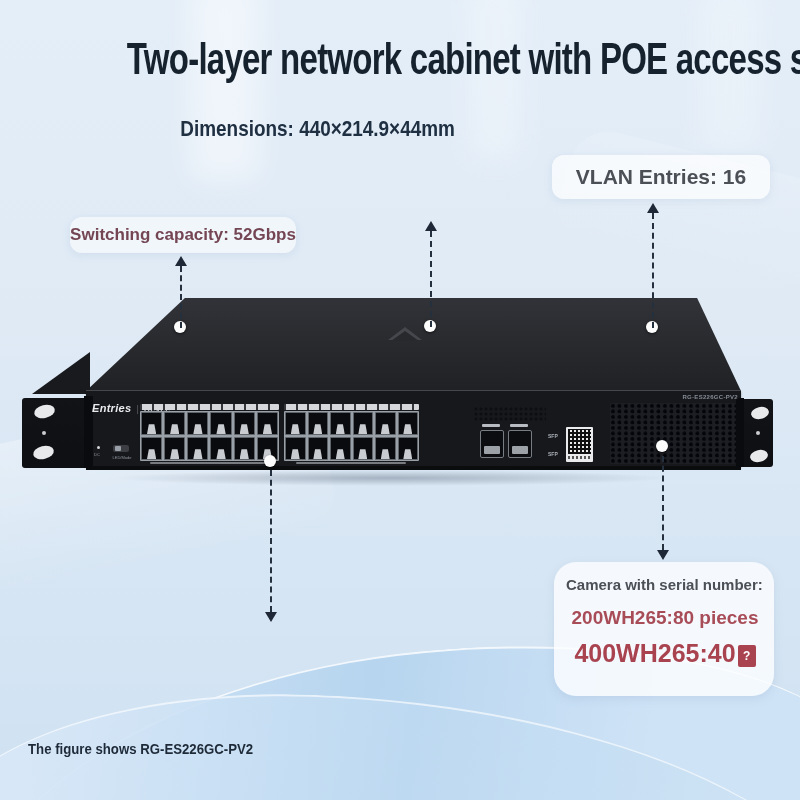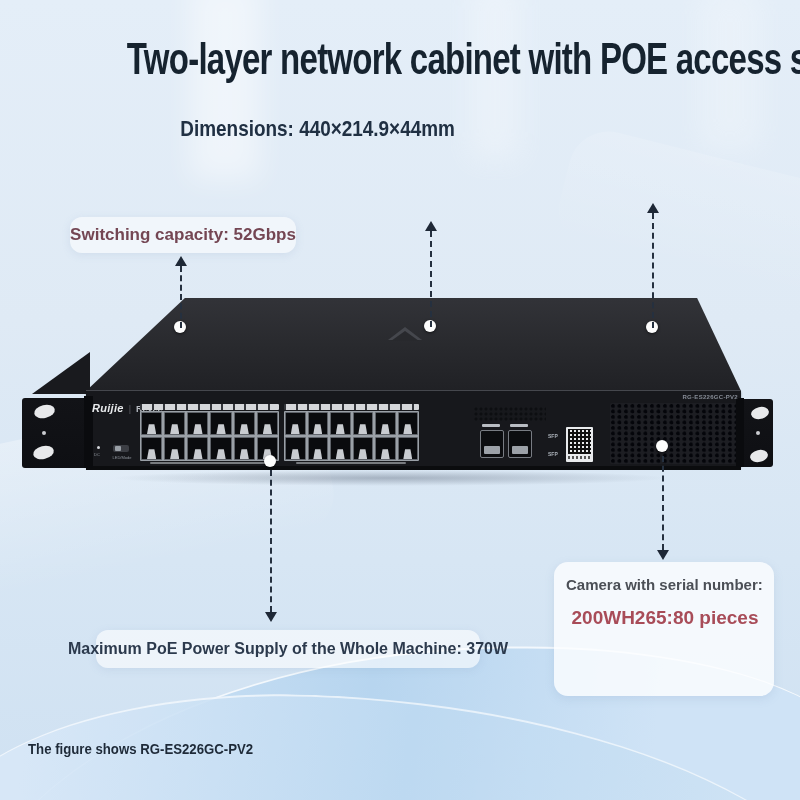--- a/index.html
+++ b/index.html
@@ -36,21 +36,21 @@
   
   .pill { position:absolute; display:flex; align-items:center; justify-content:center;
           background:rgba(255,255,255,.55); border-radius:12px;
           box-shadow:0 2px 8px rgba(120,150,190,.15); white-space:nowrap; font-weight:700; }
   .pill-vlan      { left:552px; top:155px; width:218px; height:44px; font-size:21px; color:#4b4f56; background:rgba(255,255,255,.7); }
   .pill-packet    { left:308px; top:183px; width:248px; height:34px; font-size:16px; color:#7c4a57; }
   .pill-switching { left:70px;  top:217px; width:226px; height:36px; font-size:17px; color:#744653; }
   .pill-poe       { left:96px;  top:630px; width:384px; height:38px; font-size:16px; color:#2c3a4d; background:rgba(255,255,255,.6); }
 
   .camera-card { position:absolute; left:554px; top:562px; width:220px; height:134px;
-                 background:rgba(253,254,255,.8); border-radius:14px;
+                 background:rgba(253,254,255,.8); border-radius:22px;
                  box-shadow:0 3px 10px rgba(120,150,190,.18); padding:14px 10px 10px 12px; }
   .camera-card .c-title { font-size:15px; font-weight:700; color:#4b4f56; }
   .camera-card .c-line1 { margin-top:14px; text-align:center; font-size:19px; font-weight:700; color:#a84c58; }
   .camera-card .c-line2 { margin-top:10px; text-align:center; font-size:25px; font-weight:700; color:#a8434f; }
   .tofu { display:inline-flex; align-items:center; justify-content:center; width:18px; height:22px;
           margin-left:2px; background:#a8434f; color:#fff; font-size:12px; border-radius:2px; vertical-align:2px; }
 
   
   .arrow { position:absolute; width:0; }
   .arrow .line { border-left:2px dashed #25303f; margin-left:-1px; }
@@ -136,30 +136,31 @@
   <div class="streak s2"></div>
   <div class="streak s3"></div>
   <div class="band b1"></div>
   <div class="band b2"></div>
   <div class="wave wave-a"></div>
   <div class="wave wave-b"></div>
 
   <div class="title"><span>Two-layer network cabinet with POE access switch</span></div>
   <div class="dims"><span>Dimensions: 440×214.9×44mm</span></div>
 
+  <div class="pill pill-vlan z40">
+      <span>VLAN Entries: 16</span>
+    </div>
   <div class="pill pill-switching z40">
       <span>Switching capacity: 52Gbps</span>
     </div>
-  <div class="pill pill-poe z40">
-      <span>Maximum PoE Power Supply of the Whole Machine: 370W</span>
-    </div>
 
   <div class="camera-card z40">
     <div class="c-title">Camera with serial number:</div>
     <div class="c-line1">200WH265:80 pieces</div>
+    <div class="c-line2"><span>400WH265:40</span><span class="tofu">?</span></div>
   </div>
 
   <div class="arrow z40" style="left:181px; top:256px;">
     <div class="head-up"></div>
       <div class="line" style="height:62px;"></div>
   </div>
   <div class="arrow z40" style="left:431px; top:221px;">
     <div class="head-up"></div>
       <div class="line" style="height:96px;"></div>
   </div>
@@ -192,21 +193,21 @@
   </div>
   <div class="dev abs flange flange-l"></div>
   <div class="dev abs ear ear-right">
     <div class="oval" style="left:10px; top:8px; width:18px; height:12px; transform:rotate(-12deg);"></div>
     <div class="pin" style="left:15px; top:32px;"></div>
     <div class="oval" style="left:9px; top:51px; width:18px; height:12px; transform:rotate(-12deg);"></div>
   </div>
   <div class="dev abs flange flange-r"></div>
 
   <div class="dev abs brand">
-    <span class="ruijie">Ruijie</span>
+    <span class="ruijie">Entries</span>
     <span class="sep">|</span>
     <span class="reyee">Reyee</span>
   </div>
 
   <div class="dev ctl-dot" style="left:97px; top:446px;"></div>
   <div class="dev ctl-label" style="left:89px; top:452px; width:16px;">DC</div>
   <div class="dev ctl-switch" style="left:113px; top:445px;"></div>
   <div class="dev ctl-label" style="left:100px; top:455px; width:44px;">LED/Mode</div>
   <div class="dev ctl-dot" style="left:186px; top:446px;"></div>
   <div class="dev ctl-label" style="left:173px; top:452px; width:28px;">Reset</div>

